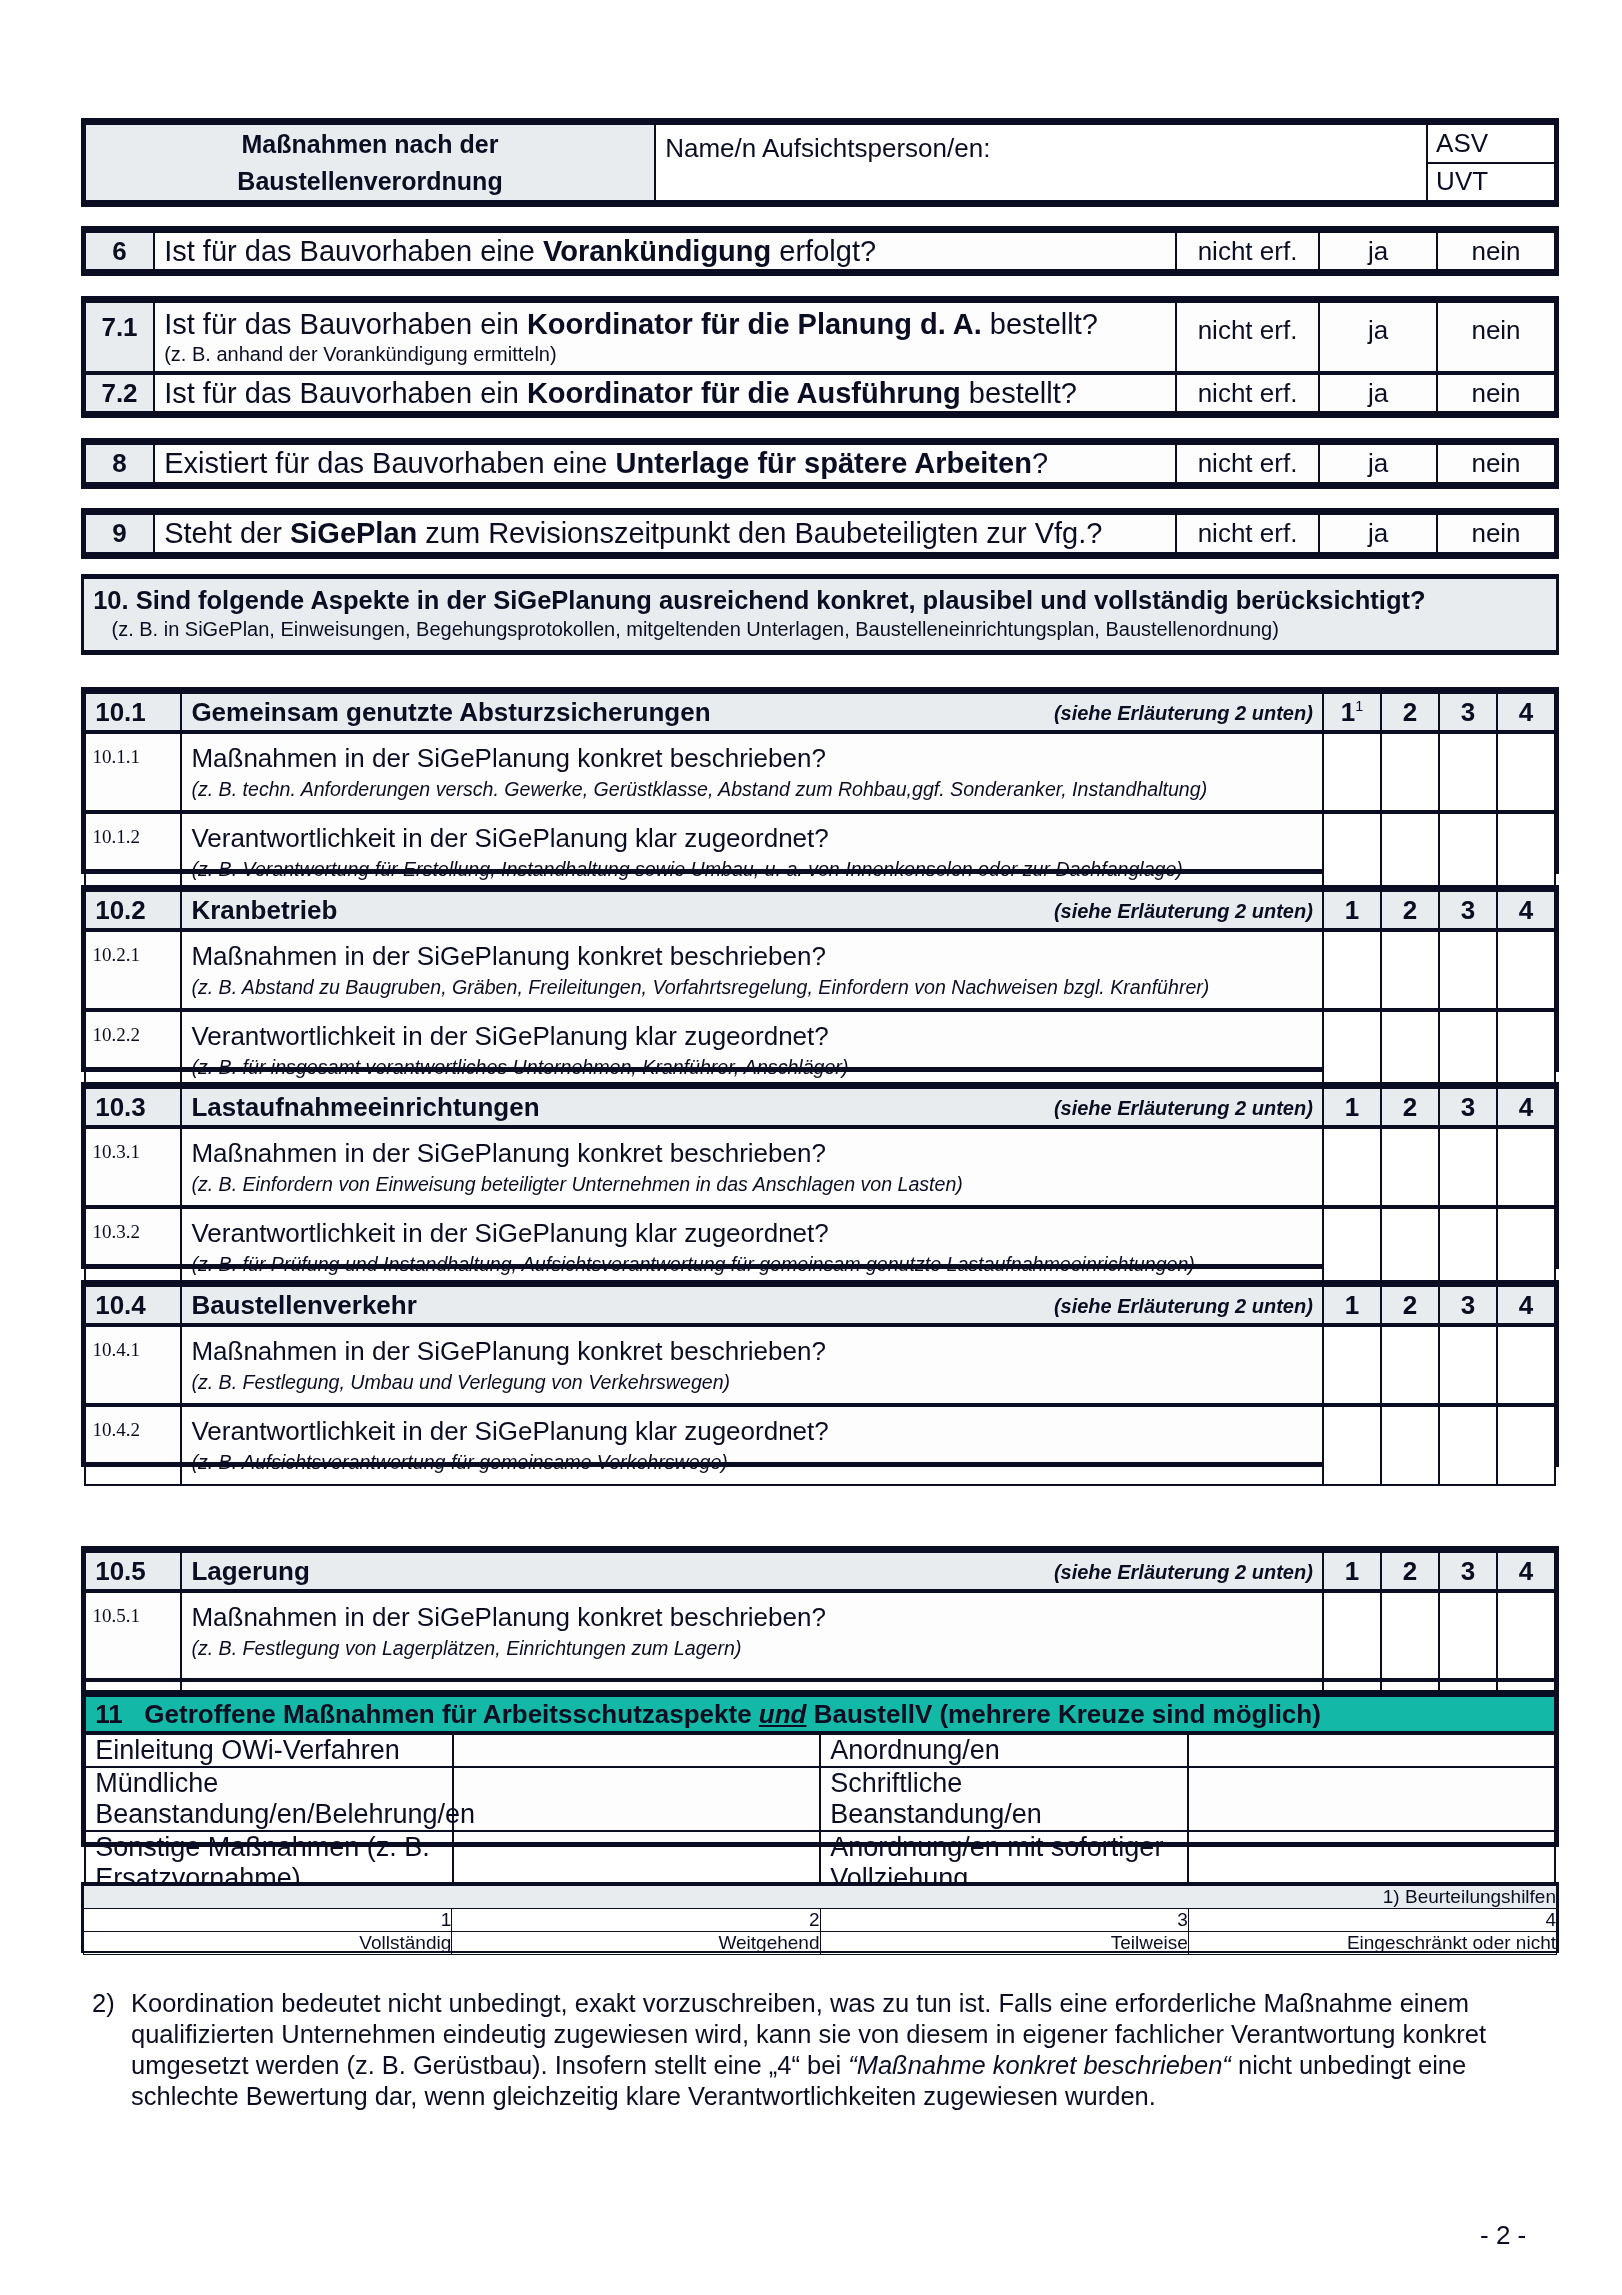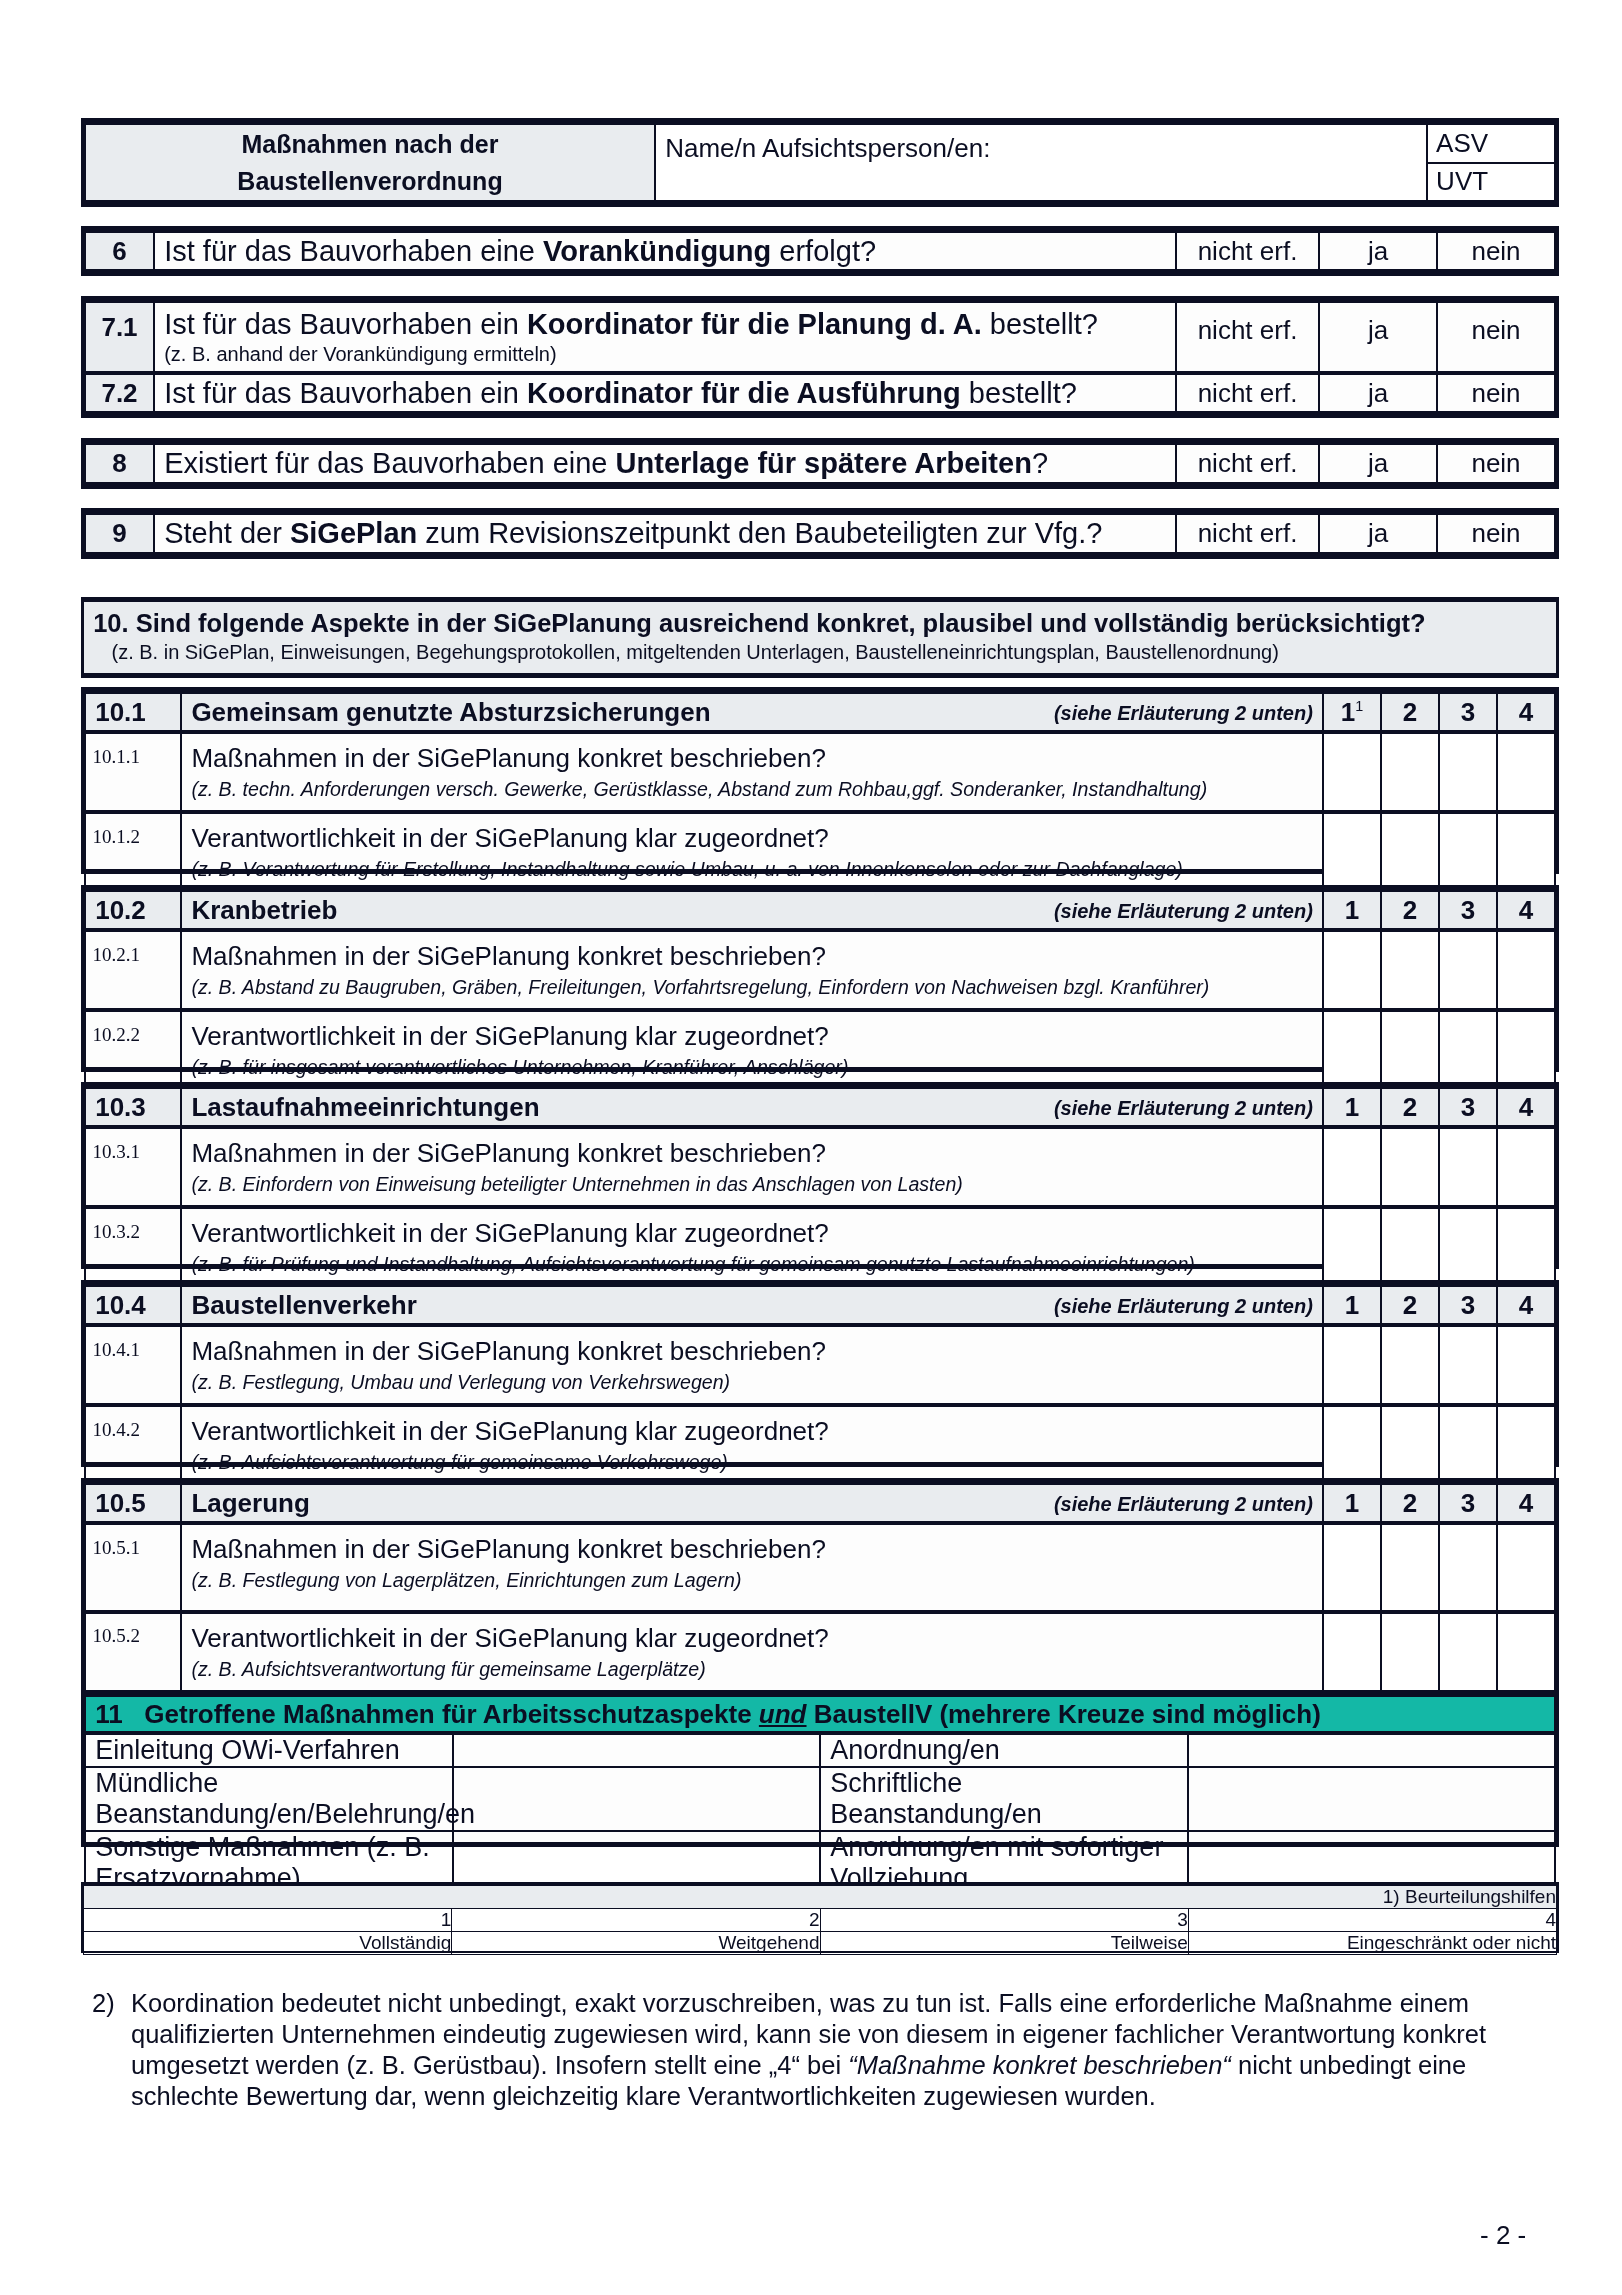--- a/index.html
+++ b/index.html
@@ -131,21 +131,21 @@
     <td class="num" style="width:67px;">9</td>
     <td class="q"><span>Steht der </span><b>SiGePlan</b><span> zum Revisionszeitpunkt den Baubeteiligten zur Vfg.?</span></td>
     <td class="opt" style="width:141px;">nicht erf.</td>
     <td class="opt" style="width:116px;">ja</td>
     <td class="opt" style="width:116px;">nein</td>
   </tr>
       </tbody>
     </table>
 </div>
 
-<div class="blk gray s10" style="top:597px;height:81px;">
+<div class="blk gray s10" style="top:574px;height:81px;">
   <div class="h">10. Sind folgende Aspekte in der SiGePlanung ausreichend konkret, plausibel und vollständig berücksichtigt?</div>
   <div class="s">(z. B. in SiGePlan, Einweisungen, Begehungsprotokollen, mitgeltenden Unterlagen, Baustelleneinrichtungsplan, Baustellenordnung)</div>
 </div>
 
 <div id="sec-10-0" class="blk white" style="top:687px;height:187px;">
   <table>
     <tbody>
         <tr style="height:39px;">
       <td class="sec-num thick-b" style="width:85px;">10.1</td>
       <td class="sec-title thick-b"><span>Gemeinsam genutzte Absturzsicherungen</span><span class="note">(siehe Erläuterung 2 unten)</span></td>
@@ -280,21 +280,21 @@
             <div class="e">(z. B. Aufsichtsverantwortung für gemeinsame Verkehrswege)</div>
           </td>
       <td class="box"></td>
       <td class="box"></td>
       <td class="box"></td>
       <td class="box"></td>
     </tr>
   </tbody>
     </table>
 </div>
-<div id="sec-10-4" class="blk white" style="top:1478px;height:227px;">
+<div id="sec-10-4" class="blk white" style="top:1546px;height:227px;">
   <table>
     <tbody>
         <tr style="height:39px;">
       <td class="sec-num thick-b" style="width:85px;">10.5</td>
       <td class="sec-title thick-b"><span>Lagerung</span><span class="note">(siehe Erläuterung 2 unten)</span></td>
       <td class="rate thick-b" style="width:56px;"><span>1</span></td>
       <td class="rate thick-b" style="width:56px;">2</td>
       <td class="rate thick-b" style="width:56px;">3</td>
       <td class="rate thick-b" style="width:56px;">4</td>
     </tr>

